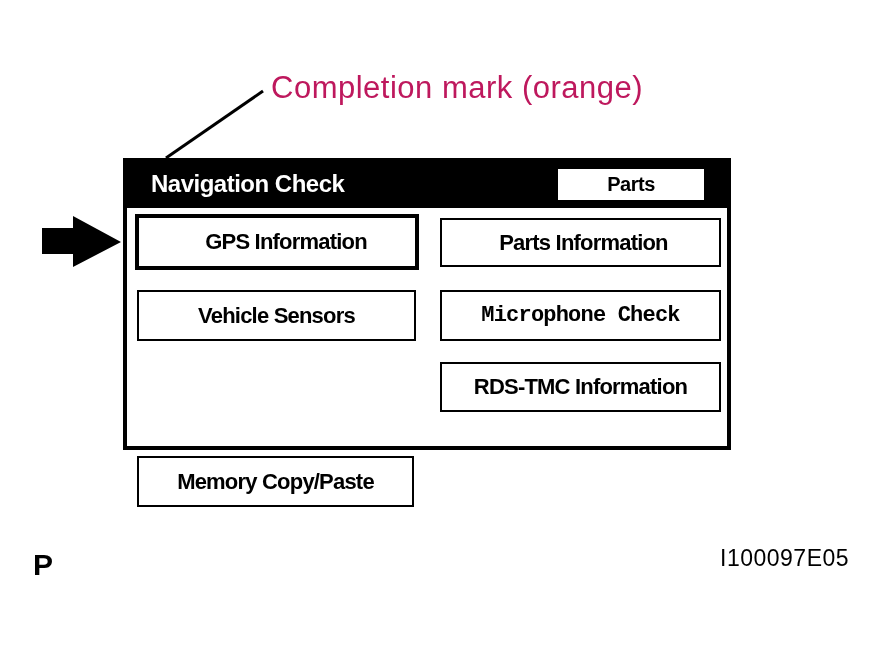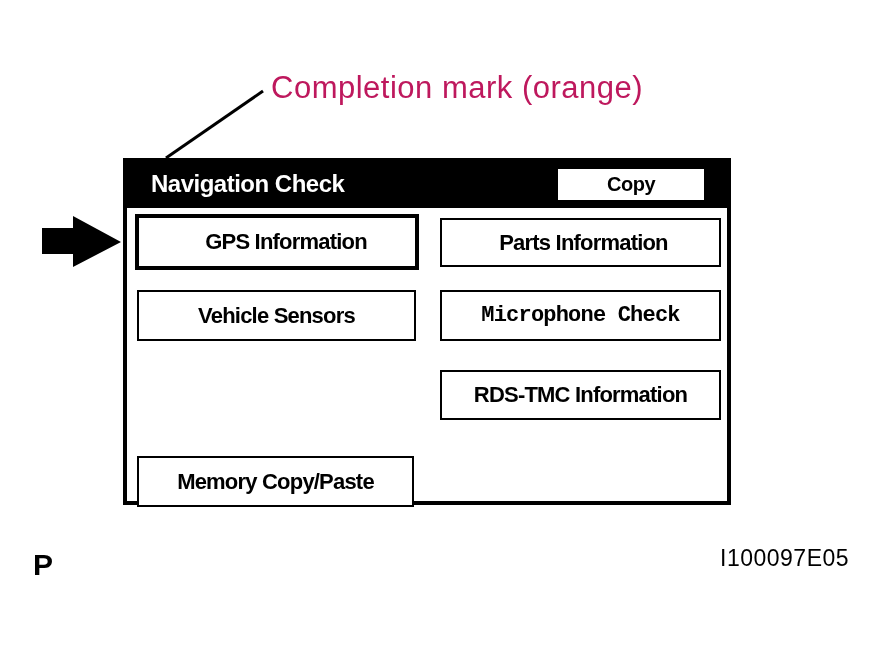--- a/index.html
+++ b/index.html
@@ -31,21 +31,21 @@
     width: 871px; height: 656px;
     pointer-events: none;
   }
 
   
   .screen {
     position: absolute;
     left: 123px;
     top: 158px;
     width: 608px;
-    height: 347px;
+    height: 292px;
     box-sizing: border-box;
     border: 4px solid #000000;
     background: #ffffff;
   }
 
   .titlebar {
     position: absolute;
     left: 0; right: 0; top: 0;
     height: 46px;
     background: #000000;
@@ -120,33 +120,33 @@
 
   <svg class="overlay-svg" viewBox="0 0 871 656" xmlns="http://www.w3.org/2000/svg">
     <line x1="263" y1="91" x2="166" y2="158" stroke="#000000" stroke-width="3"></line>
     <polygon points="42,228 73,228 73,216 121,242 73,267 73,254 42,254" fill="#000000"></polygon>
   </svg>
 
   <div class="screen">
 
     <div class="titlebar">
       <div class="titlebar-text">Navigation Check</div>
-      <div class="menu-btn">Copy</div>
+      <div class="menu-btn">Parts</div>
     </div>
 
     <div class="btn selected" style="left:8px; top:52px; width:284px; height:56px;padding-left:18px;">GPS Information</div>
 
     <div class="btn" style="left:313px; top:56px; width:281px; height:49px;padding-left:6px;">Parts Information</div>
 
     <div class="btn" style="left:10px; top:128px; width:279px; height:51px;text-align:right;">Vehicle Sensors</div>
 
     <div class="btn" style="left:313px; top:128px; width:281px; height:51px;font-family:Liberation Mono, monospace;">Microphone Check</div>
 
 
-    <div class="btn" style="left:313px; top:208px; width:281px; height:50px;">RDS-TMC Information</div>
+    <div class="btn" style="left:313px; top:200px; width:281px; height:50px;">RDS-TMC Information</div>
 
     <div class="btn" style="left:10px; top:270px; width:277px; height:51px;margin-top:24px;">Memory Copy/Paste</div>
   </div>
 
   <div class="page-marker">P</div>
 
   <div class="figure-id">I100097E05</div>
 
 </div>
 

